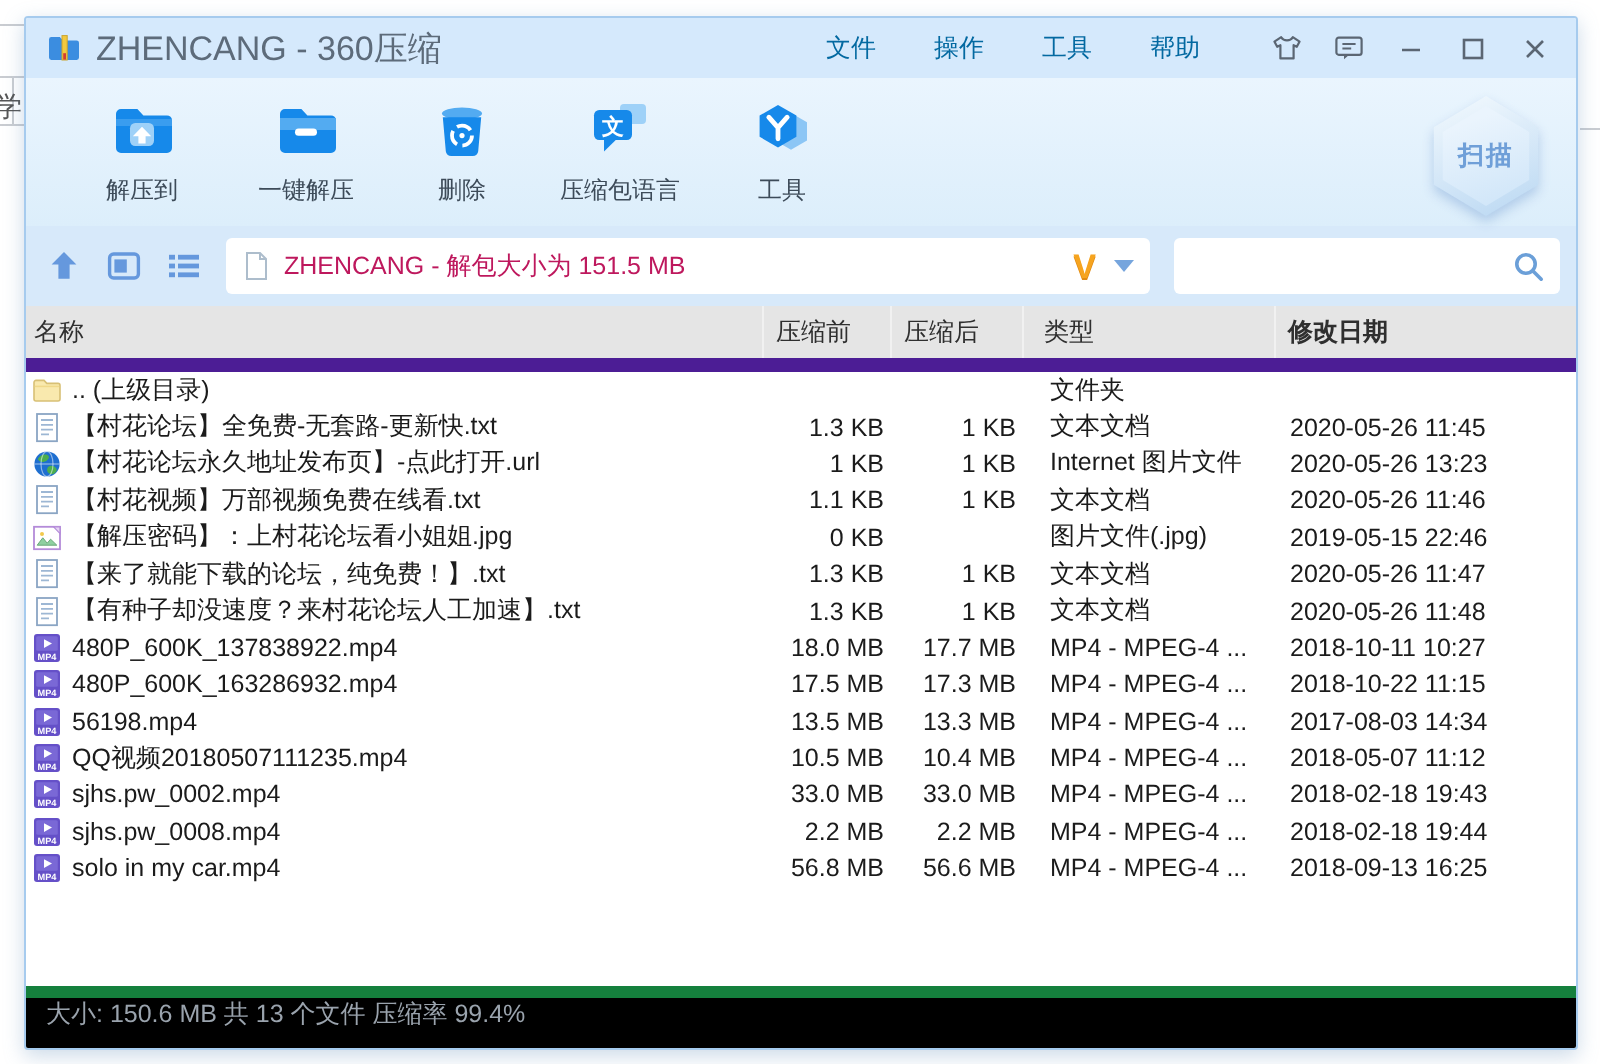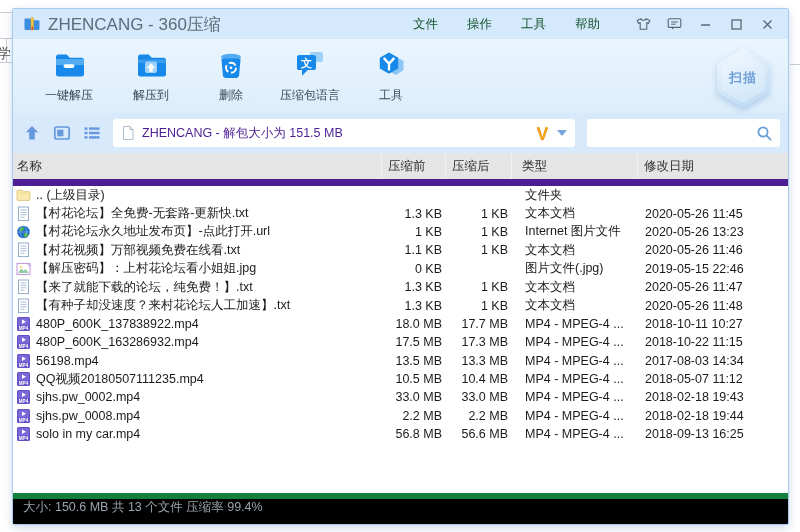--- a/index.html
+++ b/index.html
@@ -18,53 +18,53 @@
     position:absolute;left:12px;top:8px;width:777px;height:517px;
     background:#fff;border:1px solid #a6cbee;border-radius:2px;
     box-shadow:0 3px 10px rgba(110,150,190,.35);
     display:flex;flex-direction:column;box-sizing:border-box;overflow:hidden;
   }
   
   .titlebar{height:30px;flex:0 0 30px;background:#d5e9fc;display:flex;align-items:center;padding:0 8px 0 10px;}
   .app-icon{width:18px;height:18px;margin-right:7px;display:flex;}
   .title{font-size:17px;color:#5d6b7a;}
   .menus{display:flex;gap:29px;margin-left:auto;margin-right:32px;}
-  .menu-item{font-size:12.5px;color:#14532d;cursor:default;}
+  .menu-item{font-size:12.5px;color:#0369a1;cursor:default;}
   .winctl{display:flex;align-items:center;gap:9px;padding-right:2px;}
   .ctl{width:22px;height:20px;display:flex;align-items:center;justify-content:center;}
   
   .toolbar{height:74px;flex:0 0 74px;background:linear-gradient(#eaf5fe,#dceefb);display:flex;padding-left:16px;position:relative;}
   .tbtn{display:flex;flex-direction:column;align-items:center;justify-content:center;gap:5px;height:100%;box-sizing:border-box;}
   .tbtn .ticon{width:34px;height:34px;display:flex;}
   .tbtn .tlabel{font-size:12px;color:#3d4b59;white-space:nowrap;}
   .scan-badge{position:absolute;right:16px;top:9px;width:58px;height:60px;z-index:6;
     filter:drop-shadow(0 3px 3px rgba(120,160,210,.45));}
   .hex{position:absolute;clip-path:polygon(50% 0,95% 26%,95% 74%,50% 100%,5% 74%,5% 26%);}
   .hex.outer{left:0;top:0;right:0;bottom:0;background:linear-gradient(160deg,#f4fafe,#b9d7f2);}
   .hex.inner{left:5px;top:5px;right:5px;bottom:5px;background:linear-gradient(160deg,#eaf4fd 20%,#cde4f8);
     display:flex;align-items:center;justify-content:center;}
   .hex.inner span{font-size:13px;font-weight:bold;color:#6f9fd8;letter-spacing:1px;}
   
   .addressbar{height:40px;flex:0 0 40px;background:#d7e9fa;display:flex;align-items:center;padding:0 8px 0 10px;gap:12px;}
   .abicon{width:18px;height:18px;display:flex;flex:0 0 auto;}
   .pathbox{flex:1;height:28px;background:#fff;border-radius:3px;display:flex;align-items:center;padding:0 8px;gap:7px;box-sizing:border-box;min-width:0;}
-  .pathtext{font-size:12.5px;color:#4c1d95;white-space:nowrap;overflow:hidden;flex:1;}
+  .pathtext{font-size:12.5px;color:#be185d;white-space:nowrap;overflow:hidden;flex:1;}
   .vlogo{font-size:17px;font-weight:bold;color:#f6a41f;line-height:1;text-shadow:0 1px 0 #e08a12;}
   .caret{width:0;height:0;border-left:5px solid transparent;border-right:5px solid transparent;border-top:6px solid #76a5dd;margin-left:2px;}
   .searchbox{width:193px;height:28px;flex:0 0 193px;background:#fff;border-radius:3px;display:flex;align-items:center;padding:0 7px 0 8px;box-sizing:border-box;}
   .searchbox input{border:none;outline:none;flex:1;min-width:0;font-size:12px;background:transparent;color:#333;}
   .searchbox .sicon{width:17px;height:17px;display:flex;flex:0 0 auto;}
   
   .listheader{height:26px;flex:0 0 26px;background:#e5e5e5;border-bottom:7px solid #4c1d95;display:flex;align-items:center;font-size:12.5px;color:#2f2f2f;}
   .hc{box-sizing:border-box;height:100%;display:flex;align-items:center;border-right:1px solid #f1f1f1;}
   .hc.name{width:369px;padding-left:4px;}
   .hc.before{width:64px;padding-left:6px;}
   .hc.after{width:66px;padding-left:6px;}
   .hc.type{width:126px;padding-left:10px;}
-  .hc.date{flex:1;padding-left:6px;border-right:none;}
+  .hc.date{flex:1;padding-left:6px;border-right:none;font-weight:bold;}
   
   .filelist{flex:1;background:#fff;overflow:hidden;}
   .row{height:18.4px;display:flex;align-items:center;font-size:12.5px;color:#1b1b1b;}
   .c{box-sizing:border-box;white-space:nowrap;overflow:hidden;}
   .c.name{width:369px;display:flex;align-items:center;gap:5px;padding-left:3px;}
   .c.before{width:64px;text-align:right;padding-right:4px;}
   .c.after{width:66px;text-align:right;padding-right:4px;}
   .c.type{width:126px;padding-left:13px;}
   .c.date{flex:1;padding-left:7px;}
   .ficon{width:15px;height:16px;display:flex;flex:0 0 auto;}
@@ -127,40 +127,40 @@
       <span class="ctl">
         <svg width="13" height="13" viewBox="0 0 13 13">
             <path d="M2.5 2.5l8 8M10.5 2.5l-8 8" stroke="#5b6673" stroke-width="1.3"></path>
           </svg>
       </span>
     </div>
   </div>
 
   <div class="toolbar">
 
-      <div class="tbtn" style="width: 80px;">
-        <span class="ticon">
-          <svg width="34" height="34" viewBox="0 0 34 34">
-            <path d="M4 9a2.5 2.5 0 0 1 2.5-2.5h8.2l3 3.2h11.8A2.5 2.5 0 0 1 32 12.2V26a2.5 2.5 0 0 1-2.5 2.5h-23A2.5 2.5 0 0 1 4 26z" fill="#1689ea"></path>
-            <path d="M4 11h28v6H4z" fill="#53abf1"></path>
-            <rect x="11.5" y="16.3" width="11" height="3.6" rx="1.8" fill="#fff"></rect>
-          </svg>
-        </span>
-        <span class="tlabel">一键解压</span>
-      </div>
       <div class="tbtn" style="width: 84px;">
         <span class="ticon">
           <svg width="34" height="34" viewBox="0 0 34 34">
             <path d="M4 9a2.5 2.5 0 0 1 2.5-2.5h8.2l3 3.2h11.8A2.5 2.5 0 0 1 32 12.2V26a2.5 2.5 0 0 1-2.5 2.5h-23A2.5 2.5 0 0 1 4 26z" fill="#1689ea"></path>
             <path d="M4 11.5h28v3.5H4z" fill="#43a3f0" opacity=".8"></path>
             <rect x="11" y="13.5" width="12" height="11.5" rx="2.6" fill="#9ed1f8"></rect>
             <path d="M17 15.4l4.6 4.7h-2.8v3.6h-3.6v-3.6h-2.8z" fill="#fff"></path>
           </svg>
         </span>
         <span class="tlabel">解压到</span>
+      </div>
+      <div class="tbtn" style="width: 80px;">
+        <span class="ticon">
+          <svg width="34" height="34" viewBox="0 0 34 34">
+            <path d="M4 9a2.5 2.5 0 0 1 2.5-2.5h8.2l3 3.2h11.8A2.5 2.5 0 0 1 32 12.2V26a2.5 2.5 0 0 1-2.5 2.5h-23A2.5 2.5 0 0 1 4 26z" fill="#1689ea"></path>
+            <path d="M4 11h28v6H4z" fill="#53abf1"></path>
+            <rect x="11.5" y="16.3" width="11" height="3.6" rx="1.8" fill="#fff"></rect>
+          </svg>
+        </span>
+        <span class="tlabel">一键解压</span>
       </div>
       <div class="tbtn" style="width: 76px;">
         <span class="ticon">
           <svg width="34" height="34" viewBox="0 0 34 34">
             <ellipse cx="17" cy="8.8" rx="10" ry="3" fill="#53abf1"></ellipse>
             <path d="M7.4 10.6h19.2l-1.5 17a2.8 2.8 0 0 1-2.8 2.4H11.7a2.8 2.8 0 0 1-2.8-2.4z" fill="#1689ea"></path>
             <circle cx="17" cy="19.8" r="5" fill="none" stroke="#fff" stroke-width="1.9" stroke-dasharray="7.6 2.8"></circle>
             <circle cx="17" cy="19.8" r="1.3" fill="#fff"></circle>
           </svg>
         </span>

